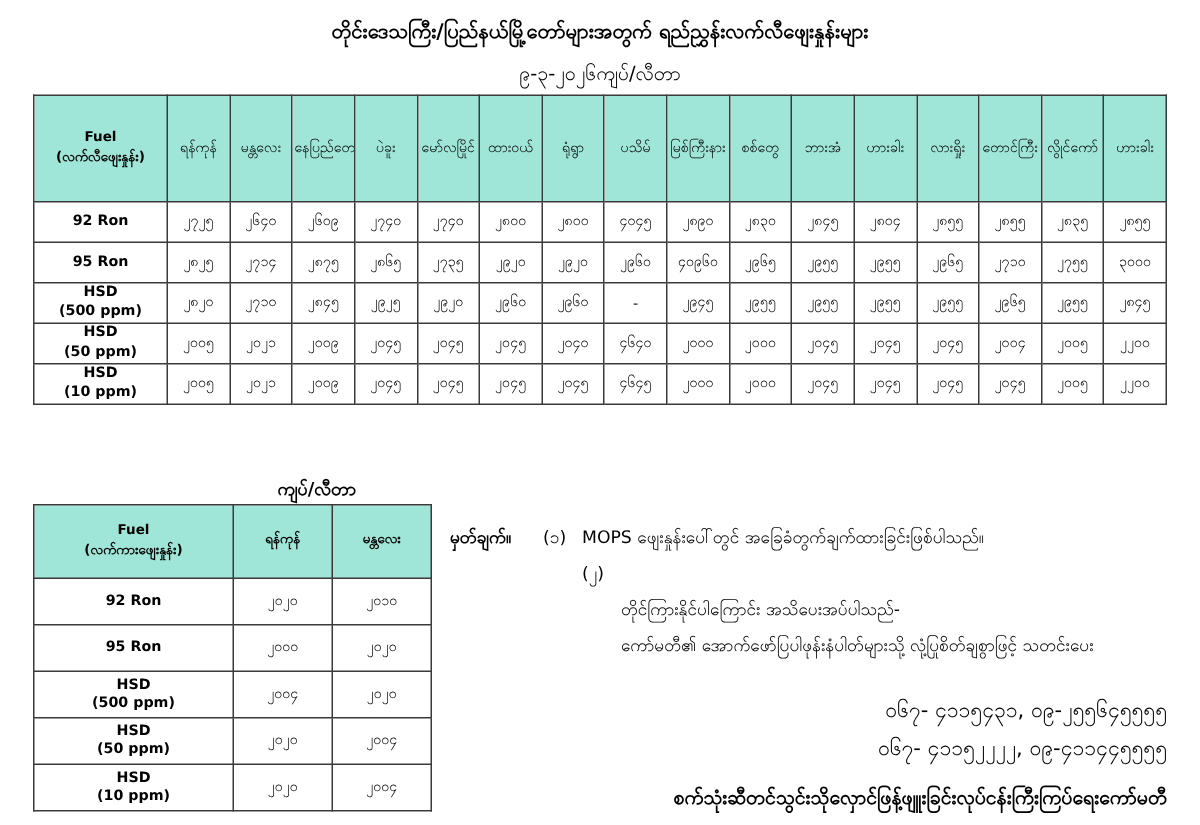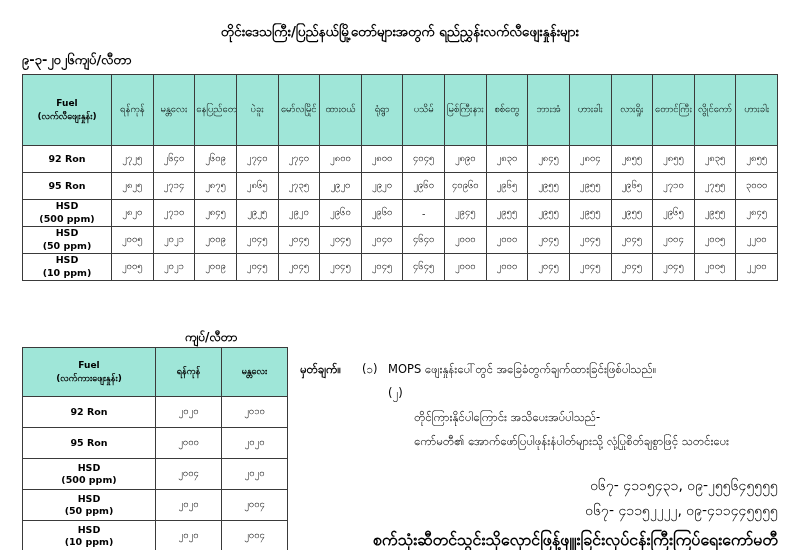--- a/index.html
+++ b/index.html
@@ -20,29 +20,28 @@
     width: 800px;
     height: 550px;
   }
   
   .title {
     text-align: center;
     font-size: 13.5px;
     font-weight: bold;
     padding-top: 12px;
     letter-spacing: 0px;
-    margin-top: 11px;
   }
   .date-row {
     display: flex;
-    justify-content: flex-start;
+    justify-content: center;
     align-items: flex-end;
     padding: 8px 22px 4px 22px;
     font-size: 13px;
-    font-weight: bold;
+    font-weight: normal;
   }
   
   table {
     border-collapse: collapse;
     table-layout: fixed;
   }
   .main-table {
     margin: 0 auto;
     width: 756px;
     border: 1px solid #000;
@@ -153,21 +152,21 @@
     right: 22px;
     top: 462px;
     text-align: right;
     font-size: 14px;
     line-height: 1.75;
   }
   .footer {
     position: absolute;
     right: 22px;
     bottom: 8px;
-    font-size: 16px;
+    font-size: 13px;
     font-weight: bold;
   }
 </style>
 </head>
 <body>
 
 <div class="page">
 
   <div class="title">တိုင်းဒေသကြီး/ပြည်နယ်မြို့တော်များအတွက် ရည်ညွှန်းလက်လီဖျေးနှုန်းများ</div>
 

